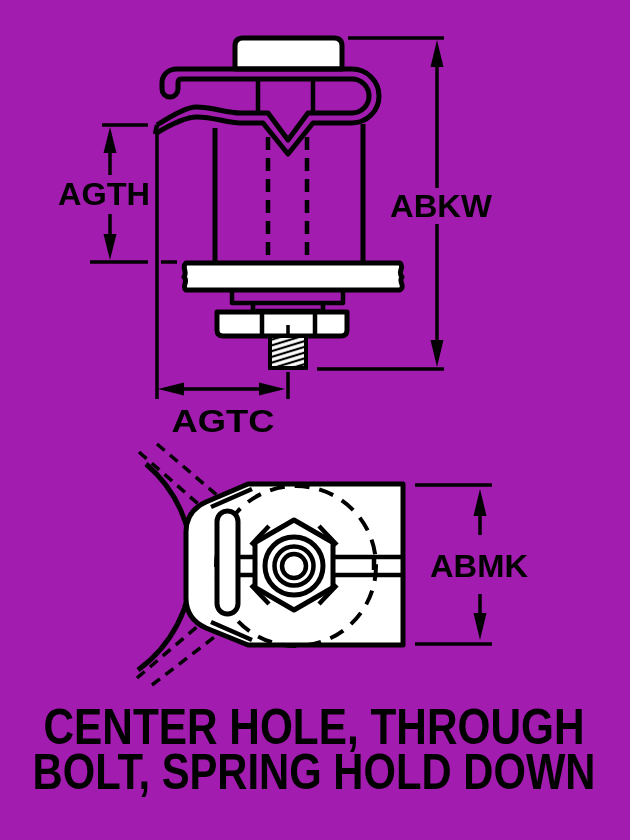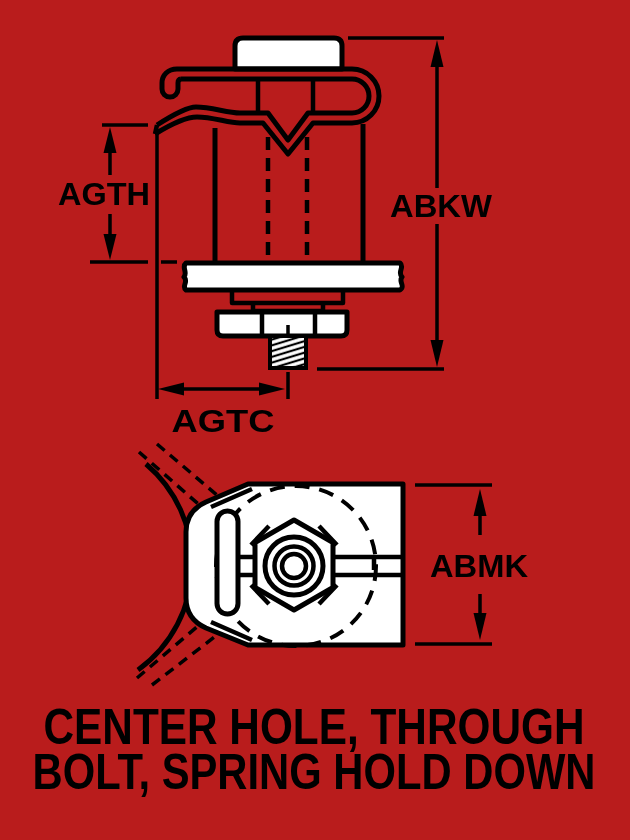--- a/index.html
+++ b/index.html
@@ -1,18 +1,18 @@
 <!DOCTYPE html>
 <html><head>
 <meta charset="utf-8">
 <style>
   html, body { margin: 0; padding: 0; background: #ffffff; }
   .page {
     width: 630px; height: 840px;
-    background: #b91c1c;
+    background: #a21caf;
     position: relative;
     overflow: hidden;
   }
   svg { display: block; }
   .lbl {
     font-family: "Liberation Sans", sans-serif;
     font-weight: bold;
     fill: #000000;
   }
   .title-text {

